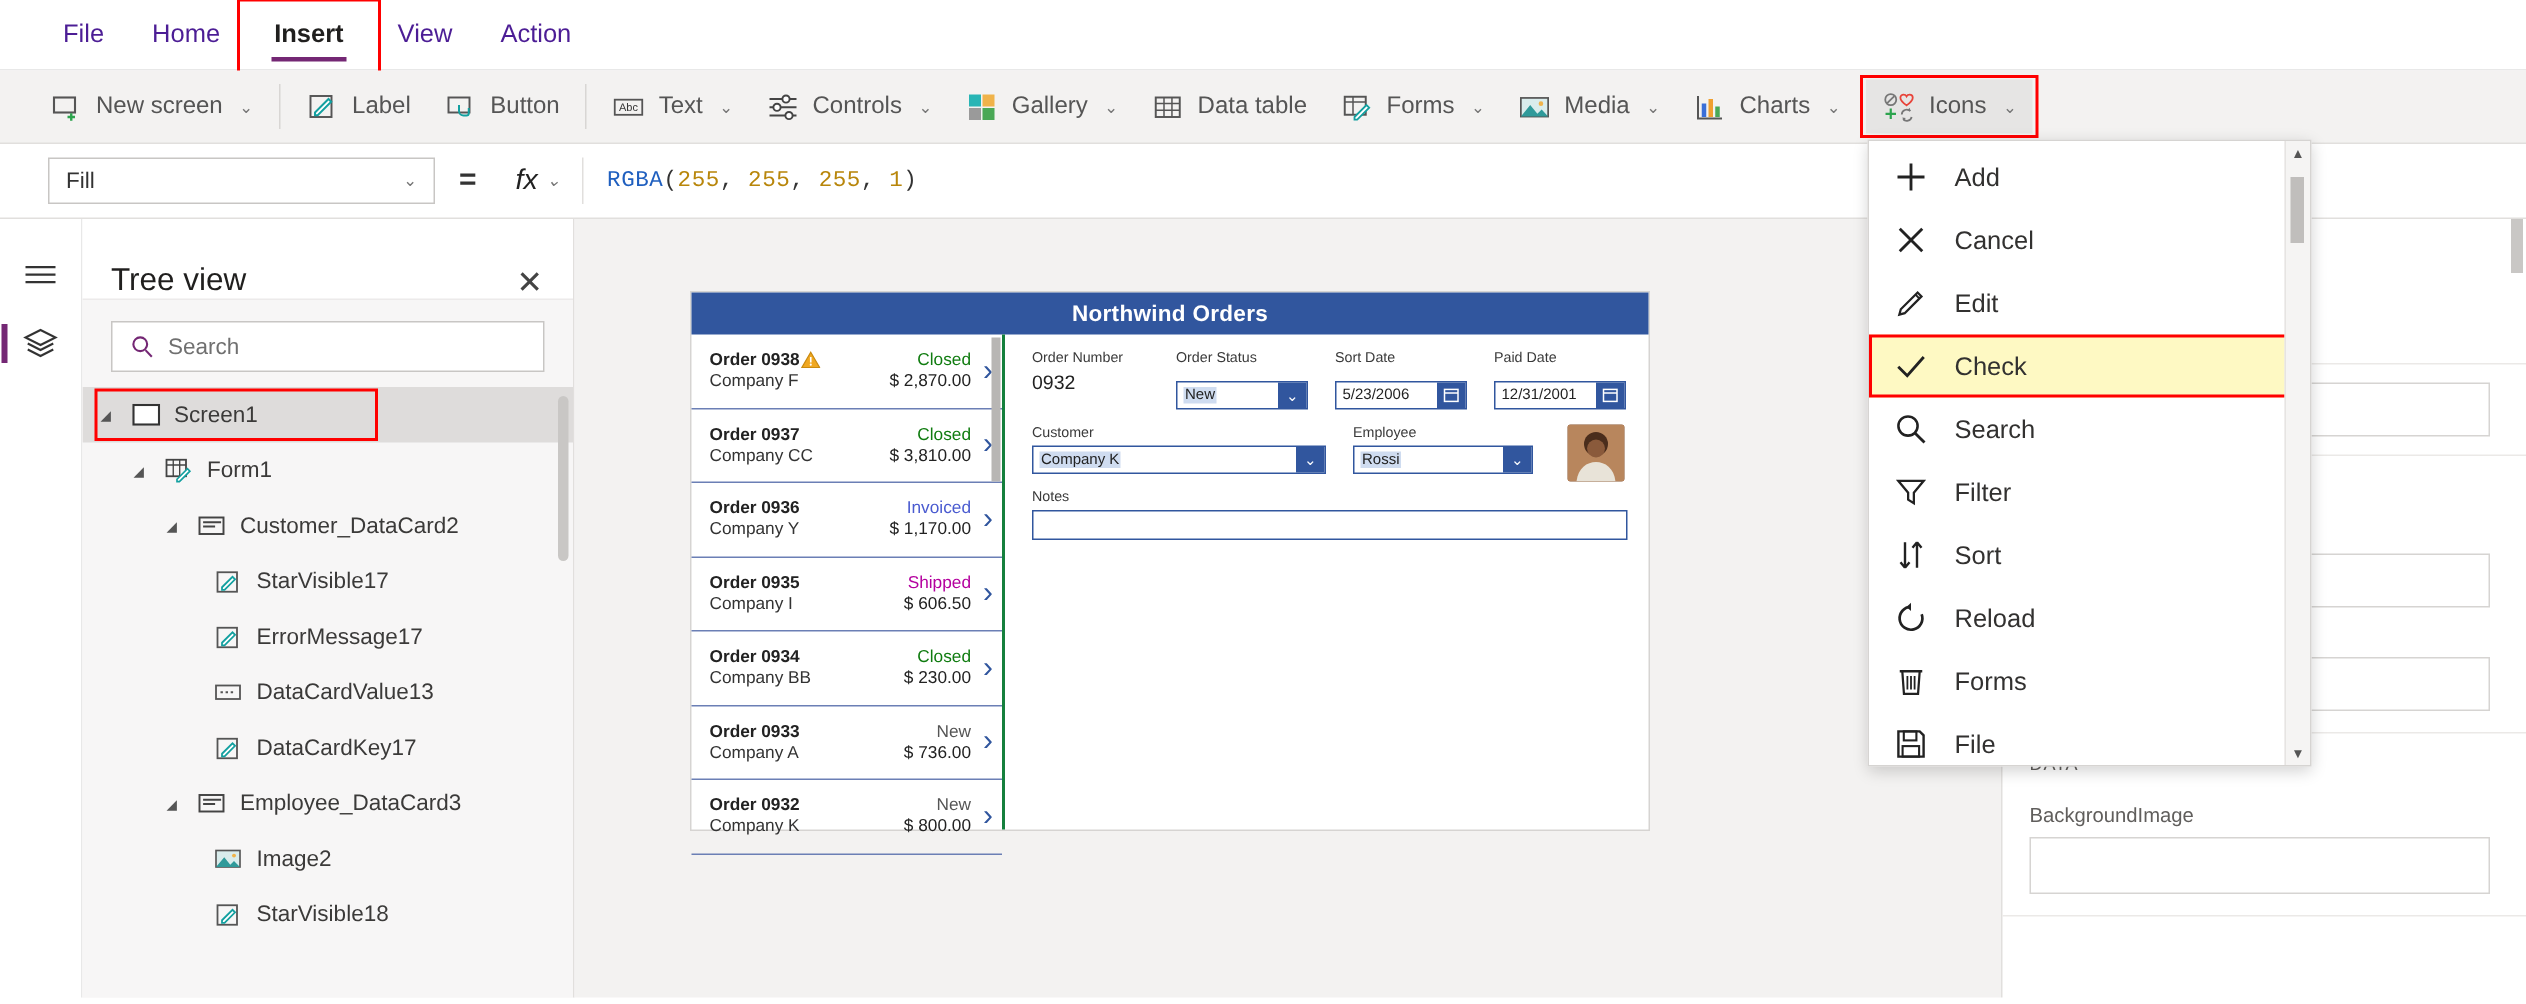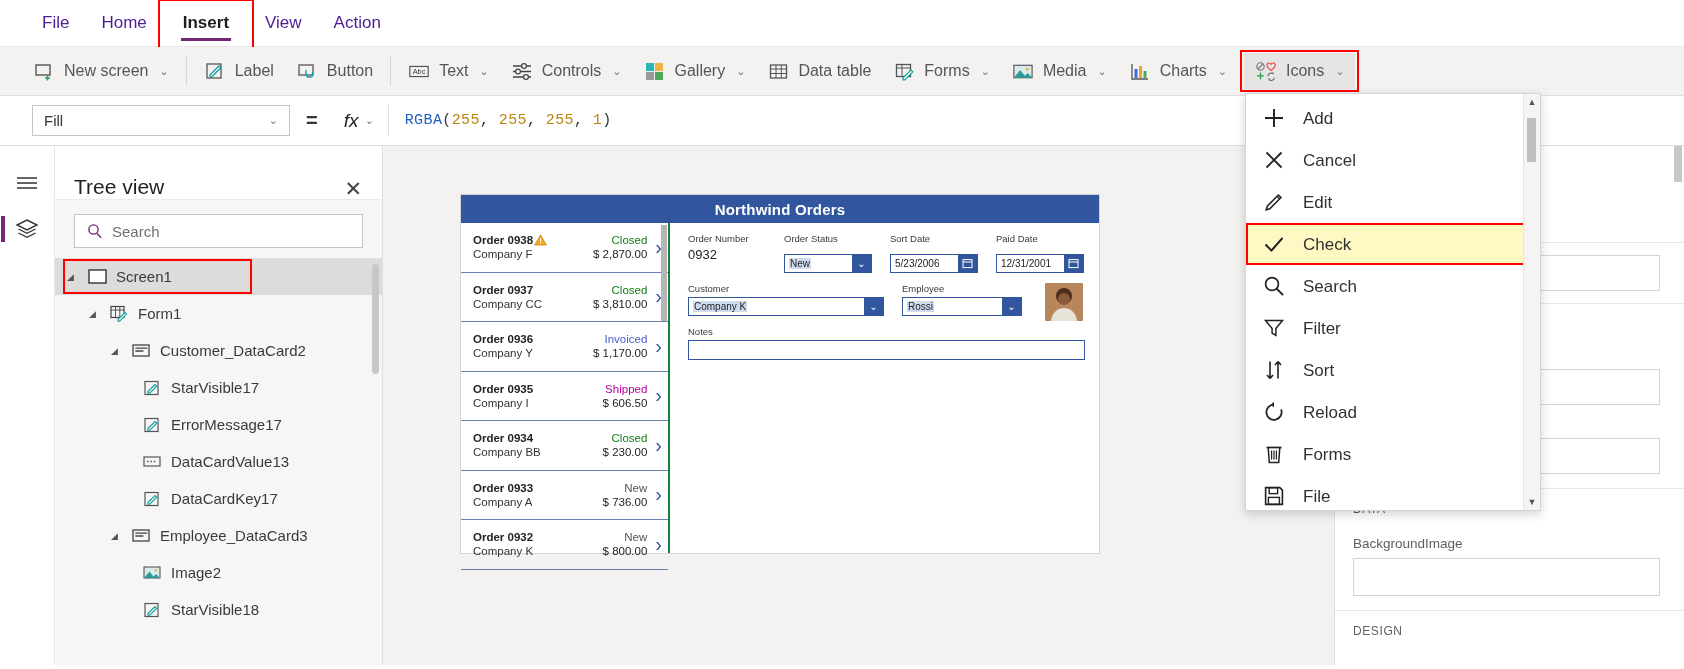--- a/index.html
+++ b/index.html
@@ -751,23 +751,20 @@
         <div class="pp-label" style="margin-top:12px;">OnHi</div>
         <div class="pp-input" style="margin-top:6px;"></div>
       </div>
       <div class="pp-divider" style="margin-top:14px;"></div>
       <div style="padding:13px 24px 0 18px;">
         <div class="pp-section">DATA</div>
         <div class="pp-label" style="margin-top:20px;">BackgroundImage</div>
         <div class="pp-input" style="margin-top:7px;height:38px;"></div>
       </div>
       <div class="pp-divider" style="margin-top:14px;"></div>
-      <div style="padding:13px 24px 0 18px;">
-        <div class="pp-section">DESIGN</div>
-      </div>
       <div class="rpane-scroll"></div>
     </div>
   </div>
 
   <div class="iconsmenu">
     <div class="imlist">
 
       <div class="imrow">
         <span class="ico">
           <svg width="22" height="22" viewBox="0 0 22 22">

